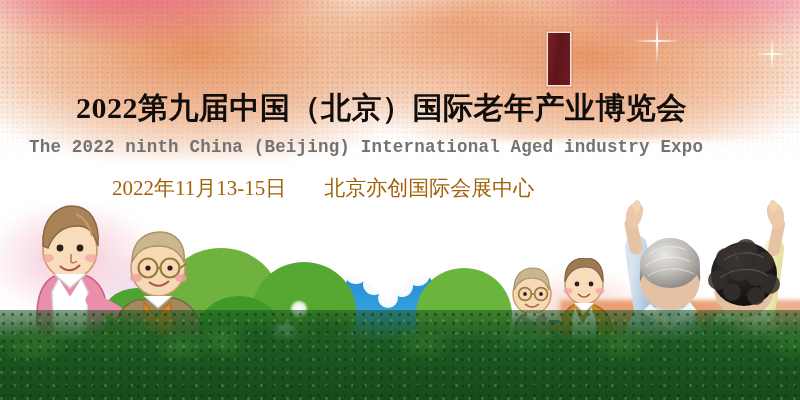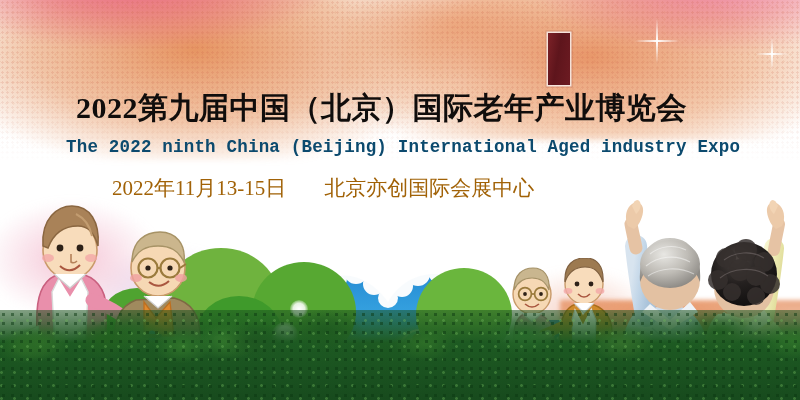--- a/index.html
+++ b/index.html
@@ -89,24 +89,24 @@
   
   #text-block { position:absolute; left:0; top:82px; width:800px; }
   #title-cn {
     margin:8px; padding-left:68px;
     font-family:Liberation Serif, serif;
     font-size:30px; line-height:36px; font-weight:700;
     letter-spacing:.5px; color:#100d0c;
     white-space:nowrap;
   }
   #title-en {
-    margin:0; padding-left:66px;
+    margin:0; padding-left:29px;
     font-family:"Liberation Mono","DejaVu Sans Mono", monospace;
     font-size:17.5px; line-height:26px; font-weight:700;
-    letter-spacing:.2px; color:#0c4a6e;
+    letter-spacing:.2px; color:#737373;
     white-space:nowrap;
   }
   #meta-row {
     margin:0; padding-left:112px; padding-top:14px;
     font-family:"Liberation Serif", serif;
     font-size:21px; line-height:28px; color:#a16207;
     white-space:nowrap;
   }
   #meta-row .gap { display:inline-block; width:38px; }
 

